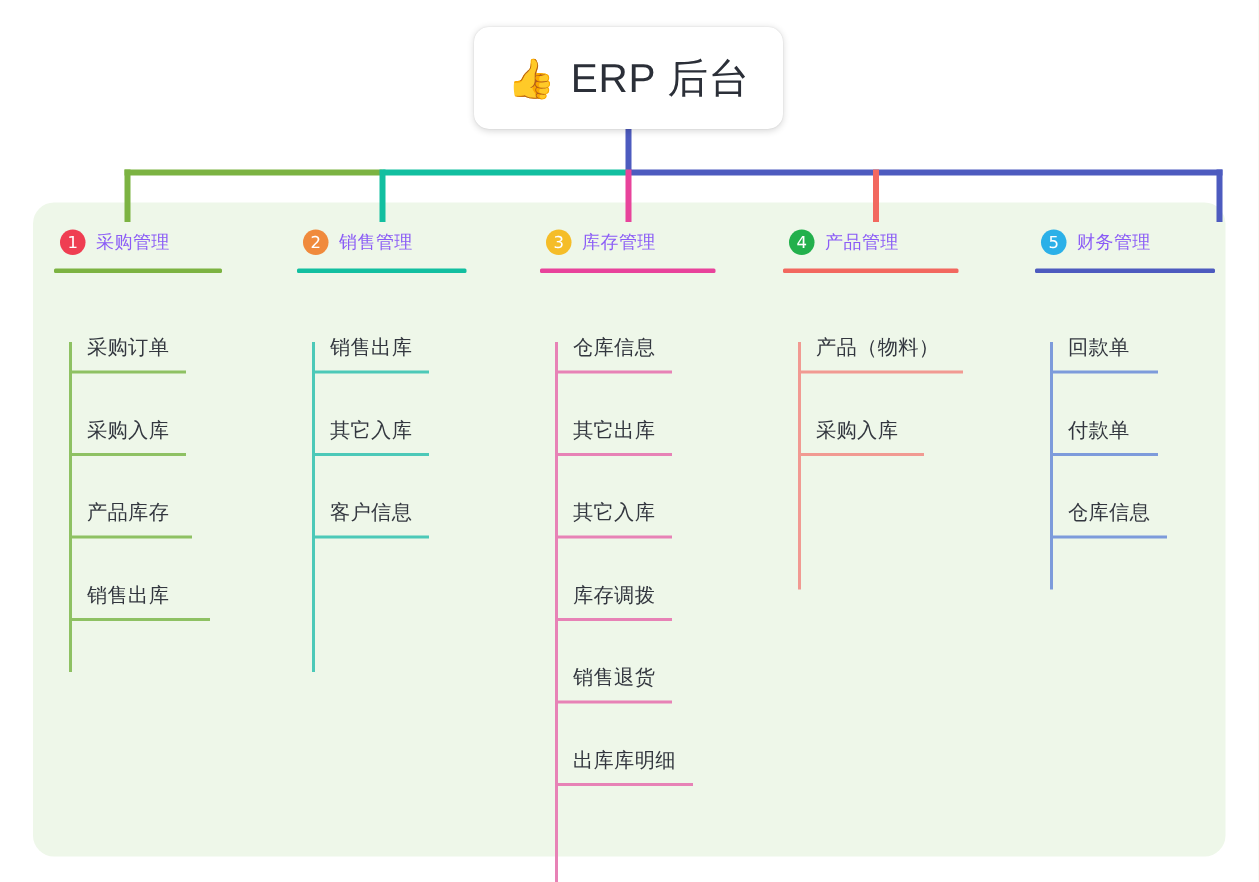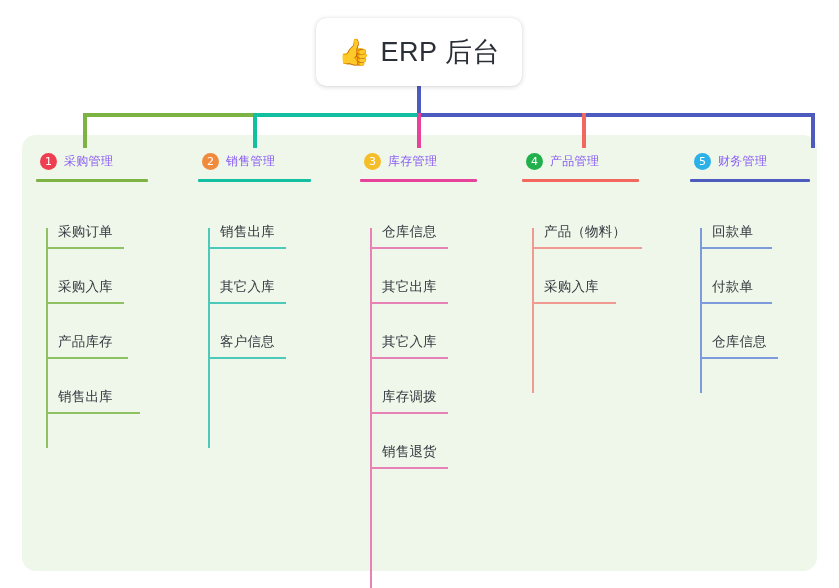--- a/index.html
+++ b/index.html
@@ -224,20 +224,24 @@
           <div class="item-rule" style="background: rgb(231, 130, 182); width: 78px;"></div>
         </div>
         <div class="item">
           <span class="item-label">库存调拨</span>
           <div class="item-rule" style="background: rgb(231, 130, 182); width: 78px;"></div>
         </div>
         <div class="item">
           <span class="item-label">销售退货</span>
           <div class="item-rule" style="background: rgb(231, 130, 182); width: 78px;"></div>
         </div>
+        <div class="item">
+          <span class="item-label">出库库明细</span>
+          <div class="item-rule" style="background: rgb(231, 130, 182); width: 92px;"></div>
+        </div>
       </div>
   </div>
 
   <div class="col" id="col-4">
     <div class="col-head">
       <span class="badge" style="background: rgb(34, 176, 76);">4</span>
       <span class="col-title">产品管理</span>
     </div>
     <div class="col-rule" style="background: rgb(242, 104, 95);"></div>
     <div class="items">

